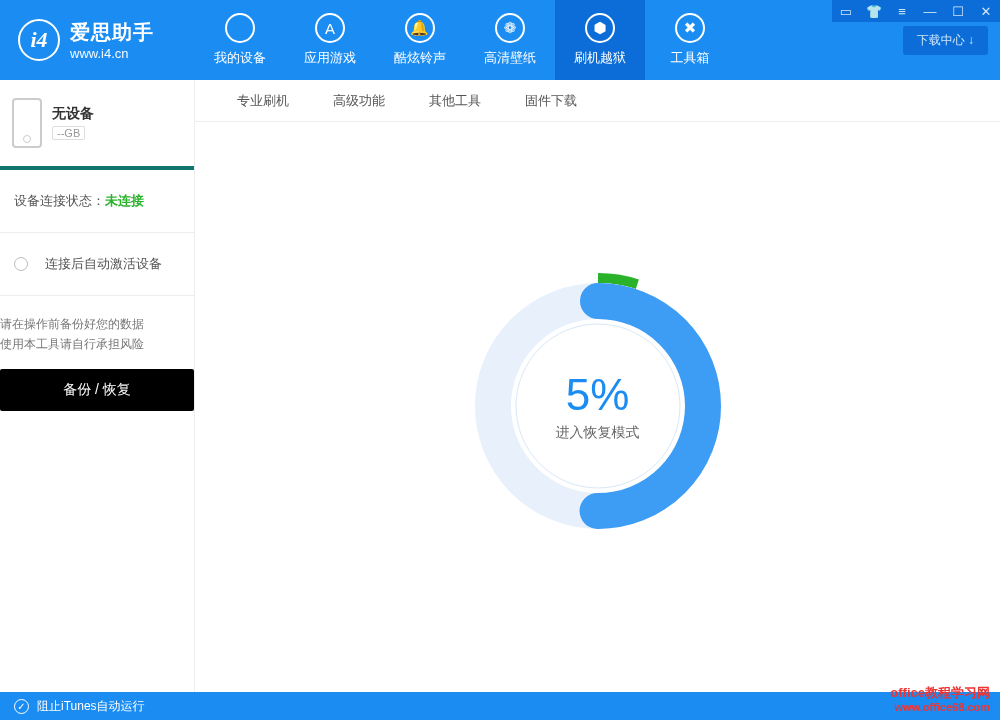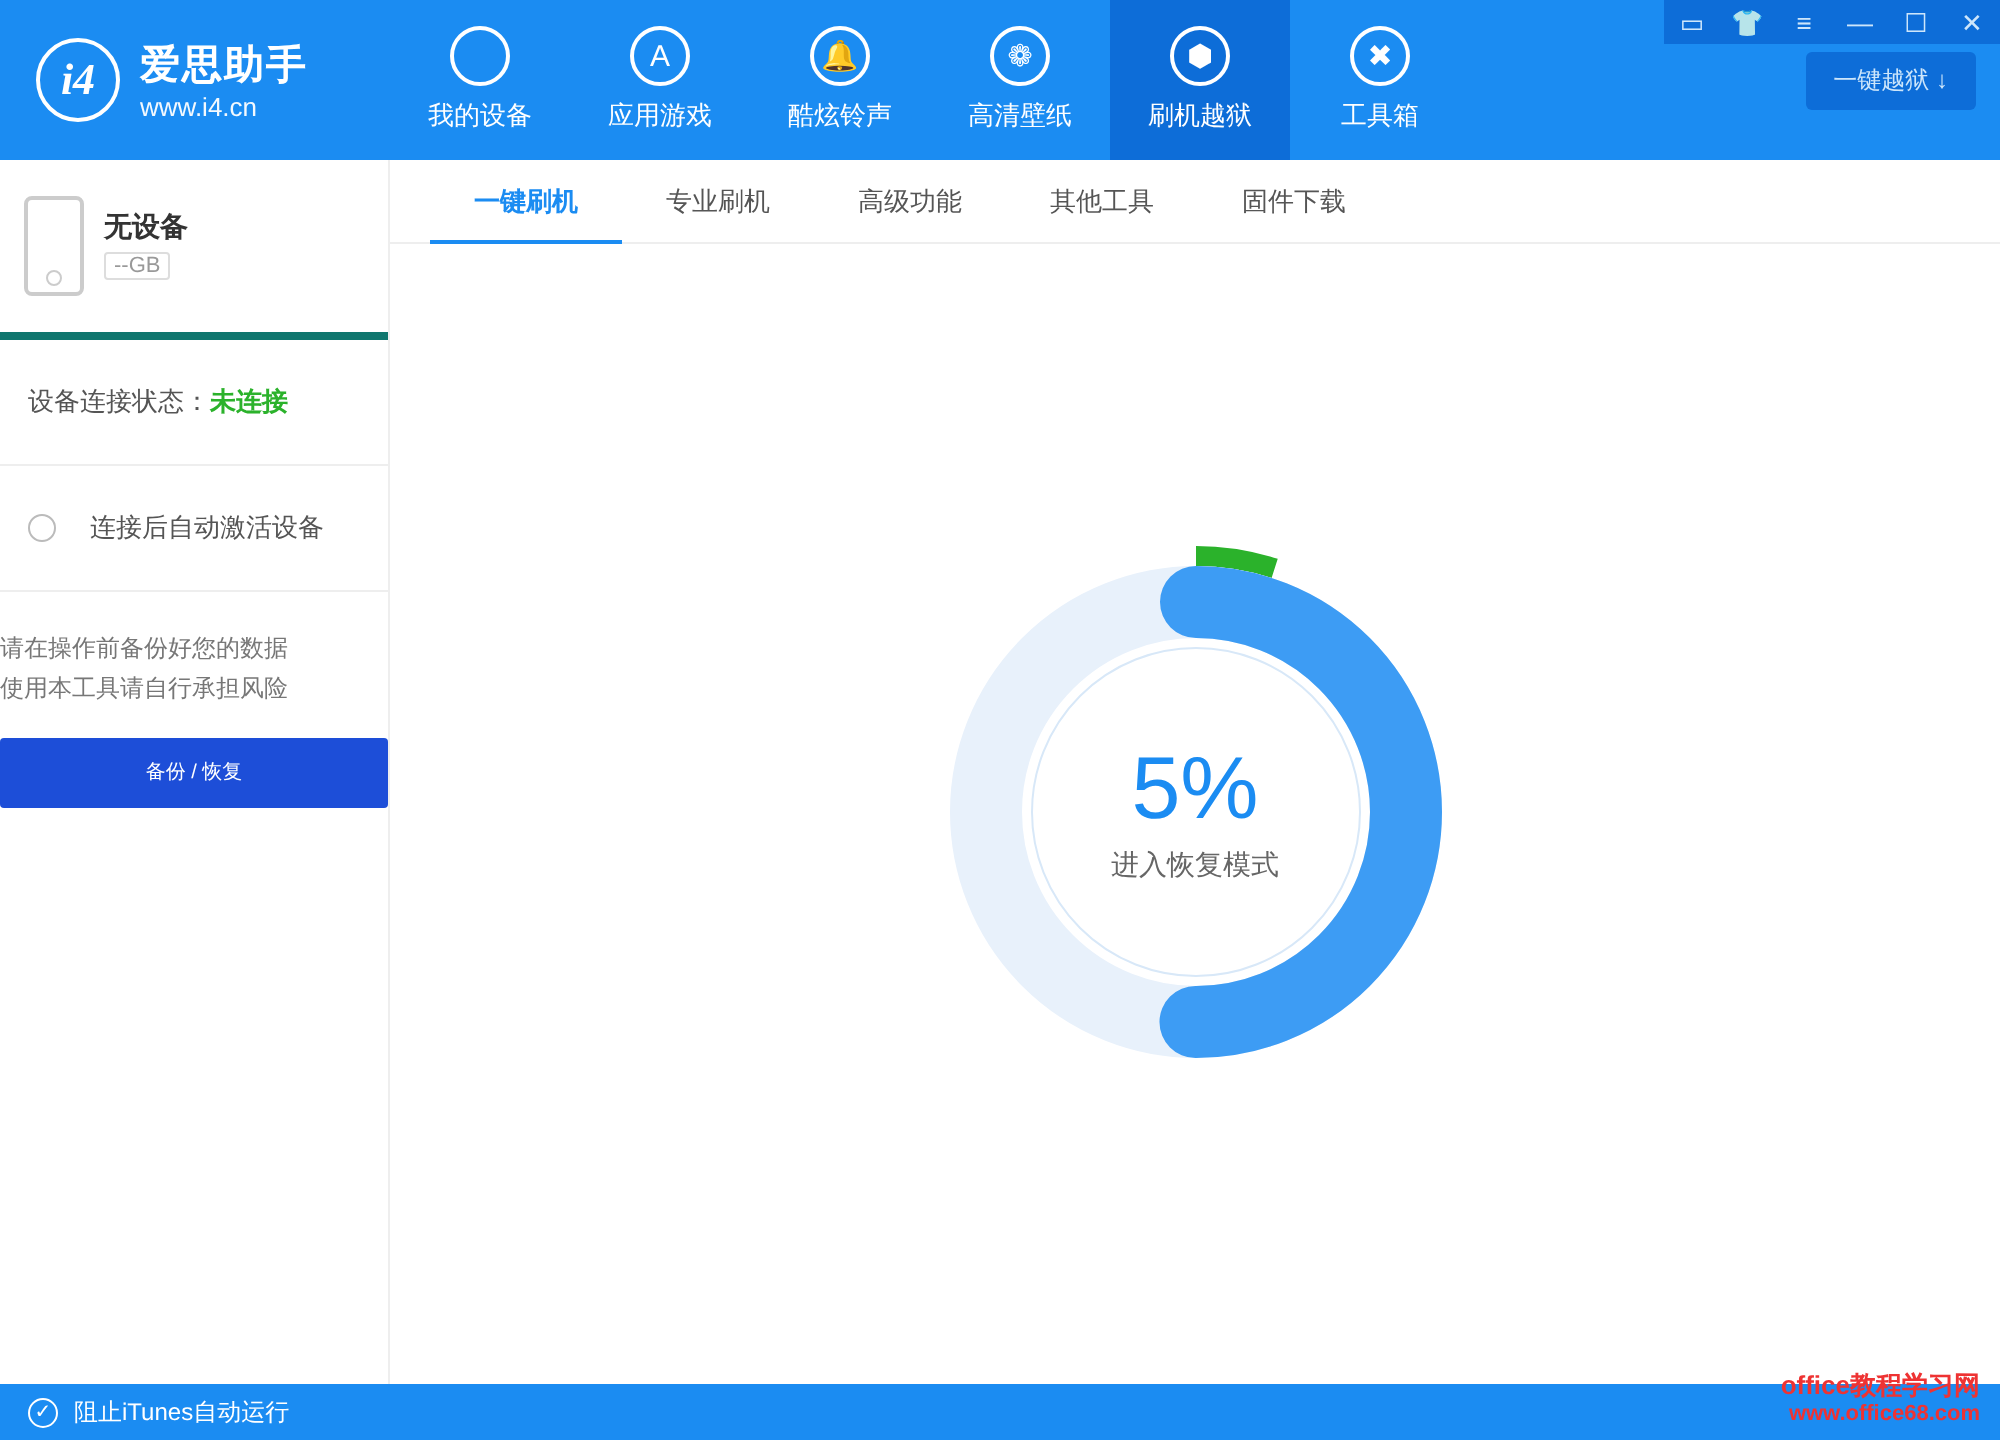--- a/index.html
+++ b/index.html
@@ -36,21 +36,21 @@
 .device-info .name { font-size: 14px; color: #333; font-weight: bold; }
 .device-info .size { font-size: 11px; color: #999; border: 1px solid #ddd; padding: 0 4px; border-radius: 2px; margin-top: 3px; display: inline-block; }
 
 .status-box { padding: 22px 14px; font-size: 13px; color: #555; border-bottom: 1px solid #eee; }
 .status-box .status { color: #2bb22b; font-weight: bold; }
 
 .checkbox-box { padding: 22px 14px; display: flex; align-items: center; gap: 17px; font-size: 13px; color: #555; border-bottom: 1px solid #eee; }
 .radio { width: 14px; height: 14px; border: 1px solid #bbb; border-radius: 50%; }
 
 .backup-box { padding: 18px 0; font-size: 12px; color: #777; line-height: 1.7; }
-.backup-btn { margin-top: 14px; background: #1d4ed8; color: #fff; text-align: center; padding: 9px 0; font-size: 10px; cursor: pointer; border-radius: 2px; }
+.backup-btn { margin-top: 14px; background: #000000; color: #fff; text-align: center; padding: 9px 0; font-size: 14px; cursor: pointer; border-radius: 2px; }
 
 
 .main { flex: 1; position: relative; display: flex; align-items: center; justify-content: center; }
 .progress-wrap { position: relative; width: 290px; height: 290px; margin-top: 40px; }
 .progress-svg { width: 290px; height: 290px; transform: rotate(-90deg); }
 .progress-center { position: absolute; top: 0; left: 0; width: 100%; height: 100%; display: flex; flex-direction: column; align-items: center; justify-content: center; }
 .progress-percent { font-size: 44px; color: #1b8cf2; font-weight: 300; }
 .progress-label { font-size: 14px; color: #666; margin-top: 4px; }
 
 
@@ -98,21 +98,21 @@
     </div>
   </div>
   <div class="window-controls">
     <div class="win-btn">▭</div>
     <div class="win-btn">👕</div>
     <div class="win-btn">≡</div>
     <div class="win-btn">—</div>
     <div class="win-btn">☐</div>
     <div class="win-btn">✕</div>
   </div>
-  <div class="download-btn">一键越狱 ↓</div>
+  <div class="download-btn">下载中心 ↓</div>
 </div>
 
 <div class="body-wrap">
   <div class="sidebar">
     <div class="tabs" style="padding-left:0; position:absolute; left:195px; top:0; right:0; background:#fff;"></div>
 
     <div class="device-box">
       <div class="phone-icon"></div>
       <div class="device-info">
         <div class="name">无设备</div>
@@ -132,21 +132,20 @@
     <div class="backup-box">
       <div>请在操作前备份好您的数据</div>
       <div>使用本工具请自行承担风险</div>
       <div class="backup-btn">备份 / 恢复</div>
     </div>
   </div>
 
   <div class="main">
 
     <div class="tabs" style="position:absolute; top:0; left:0; right:0; padding-left:20px;">
-      <div class="tab active">一键刷机</div>
       <div class="tab">专业刷机</div>
       <div class="tab">高级功能</div>
       <div class="tab">其他工具</div>
       <div class="tab">固件下载</div>
     </div>
 
     <div class="progress-wrap">
       <svg class="progress-svg" viewBox="0 0 290 290">
         <circle cx="145" cy="145" r="128" fill="none" stroke="#2bb22b" stroke-width="10" stroke-dasharray="40 764"></circle>
         <circle cx="145" cy="145" r="105" fill="none" stroke="#e8f1fb" stroke-width="36"></circle>

